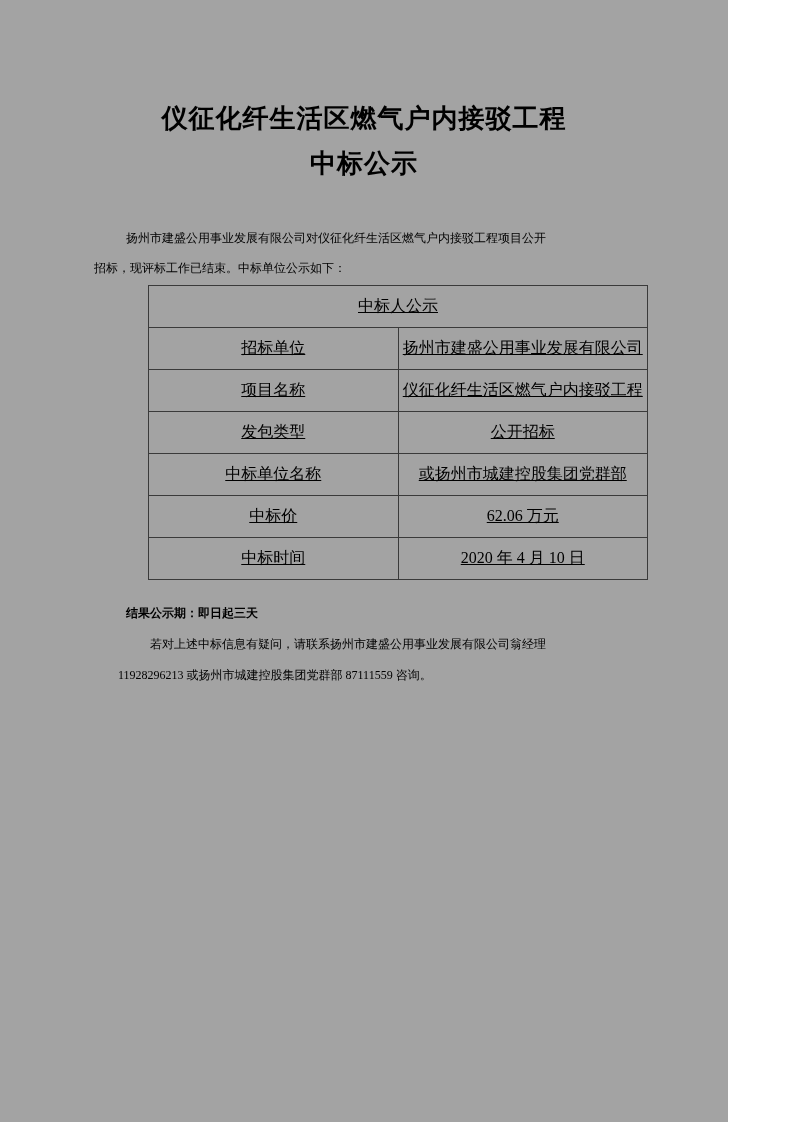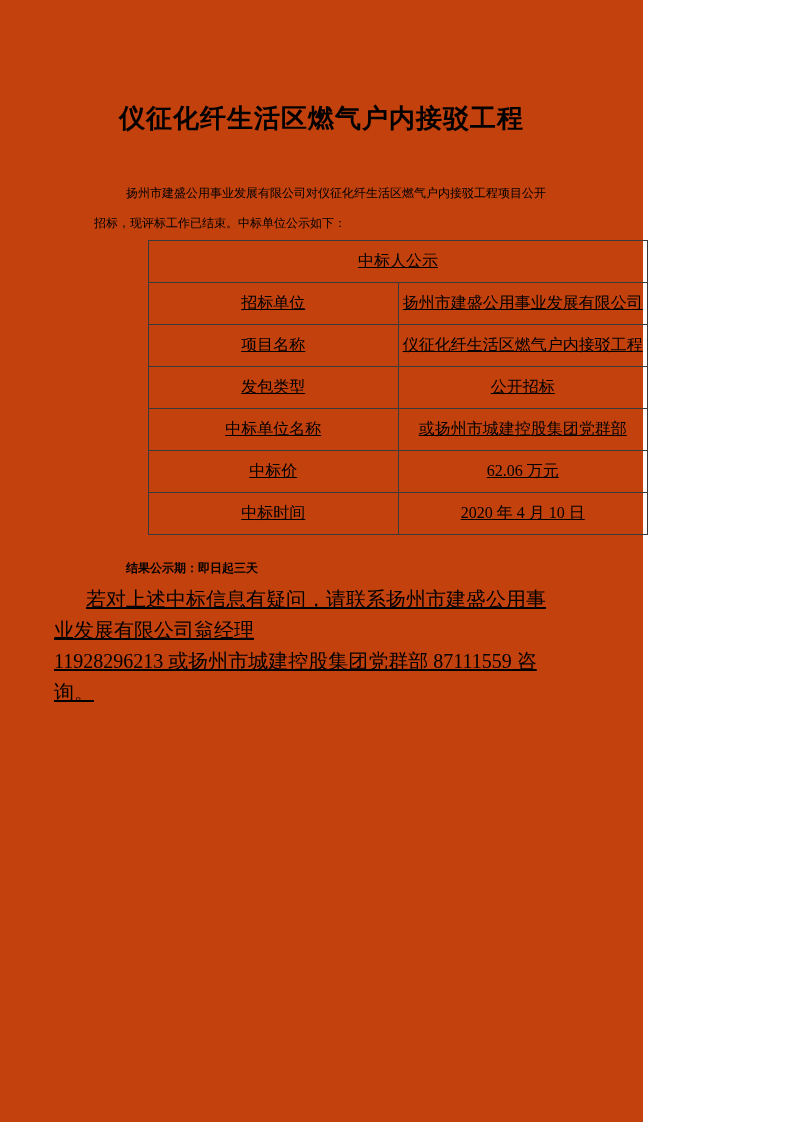--- a/index.html
+++ b/index.html
@@ -9,23 +9,23 @@
   }
   body {
     width: 793px;
     height: 1122px;
     overflow: hidden;
     color: #000000;
     font-family: "Liberation Serif", "DejaVu Serif", serif;
   }
   .page {
     position: relative;
-    width: 643px;
+    width: 728px;
     height: 1122px;
-    background: #c2410c;
+    background: #a3a3a3;
   }
   .doc-title {
     padding-top: 96px;
     text-align: center;
     font-size: 26px;
     font-weight: 700;
     line-height: 45px;
     letter-spacing: 1px;
   }
   .intro {
@@ -54,33 +54,33 @@
   .award-table td.lbl {
     width: 149px;
   }
   .body-line {
     margin: 18px 90px 0 94px;
     font-size: 12px;
     line-height: 31px;
     font-weight: bold;
   }
   .contact {
-    margin: 0 90px 0 54px;
-    font-size: 20px;
+    margin: 0 90px 0 118px;
+    font-size: 12px;
     line-height: 31px;
-    text-decoration: underline;
   }
 </style>
 </head>
 <body>
 
 <div class="page">
 
   <div class="doc-title">
     <div>仪征化纤生活区燃气户内接驳工程</div>
+    <div>中标公示</div>
   </div>
 
   <div class="intro">
     <div class="indent">扬州市建盛公用事业发展有限公司对仪征化纤生活区燃气户内接驳工程项目公开</div>
     <div>招标，现评标工作已结束。中标单位公示如下：</div>
   </div>
 
   <table class="award-table">
     <tbody>
       <tr>

